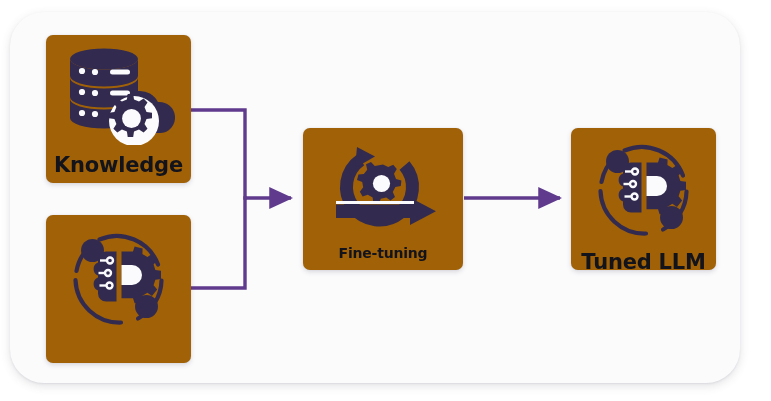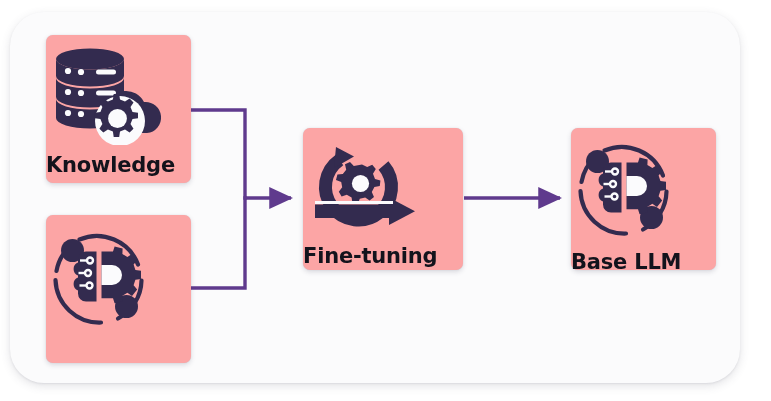--- a/index.html
+++ b/index.html
@@ -21,27 +21,27 @@
     top: 12px;
     width: 730px;
     height: 371px;
     background: #fbfbfc;
     border-radius: 34px;
     box-shadow: 0 3px 10px rgba(80, 80, 100, 0.16),
                 0 1px 2px rgba(80, 80, 100, 0.10);
   }
   .node {
     position: absolute;
-    background: #fca5a5;
+    background: #a16207;
     border-radius: 7px;
     box-shadow: 0 2px 5px rgba(60, 60, 90, 0.18),
                 0 0 1px rgba(60, 60, 90, 0.20);
     display: flex;
     flex-direction: column;
-    align-items: flex-start;
+    align-items: center;
     justify-content: flex-start;
     box-sizing: border-box;
   }
   .node-icon {
     display: block;
   }
   .node-label {
     font-weight: bold;
     color: #13131c;
     letter-spacing: -0.2px;
@@ -60,21 +60,21 @@
   #node-base-llm {
     left: 46px; top: 215px; width: 145px; height: 148px;
     padding-top: 12px;
   }
   #node-base-llm .node-label { font-size: 21px; margin-top: 8px; }
 
   #node-fine-tuning {
     left: 303px; top: 128px; width: 160px; height: 142px;
     padding-top: 14px;
   }
-  #node-fine-tuning .node-label { font-size: 21px; margin-top: 10px; }
+  #node-fine-tuning .node-label { font-size: 14px; margin-top: 10px; }
 
   #node-tuned-llm {
     left: 571px; top: 128px; width: 145px; height: 142px;
     padding-top: 10px;
   }
   #node-tuned-llm .node-label { font-size: 21px; margin-top: 6px; }
 
   #connectors {
     position: absolute;
     left: 0; top: 0;
@@ -246,16 +246,16 @@
         </g>
         <path fill="#332b4f" d="
           M55.5,24.5
           l11.5,0 l1.6,-5.0 l8.0,2.0 l-0.2,5.6 l5.0,3.0 l4.6,-3.2 l5.2,6.4 l-3.6,4.2
           l1.8,5.6 l5.6,0.6 l0,8.4 l-5.6,0.6 l-1.8,5.6 l3.6,4.2 l-5.2,6.4 l-4.6,-3.2
           l-5.0,3.0 l0.2,5.6 l-8.0,2.0 l-1.6,-5.0 l-11.5,0 Z"></path>
         <path fill="#fbfbfd" d="
           M55.5,38.0 l10.5,0 a10,10 0 0 1 0,20 l-10.5,0 Z"></path>
       </svg>
     </span>
-    <span class="node-label">Base LLM</span>
+    <span class="node-label">Tuned LLM</span>
   </div>
 
 </div>
 
 </body></html>

